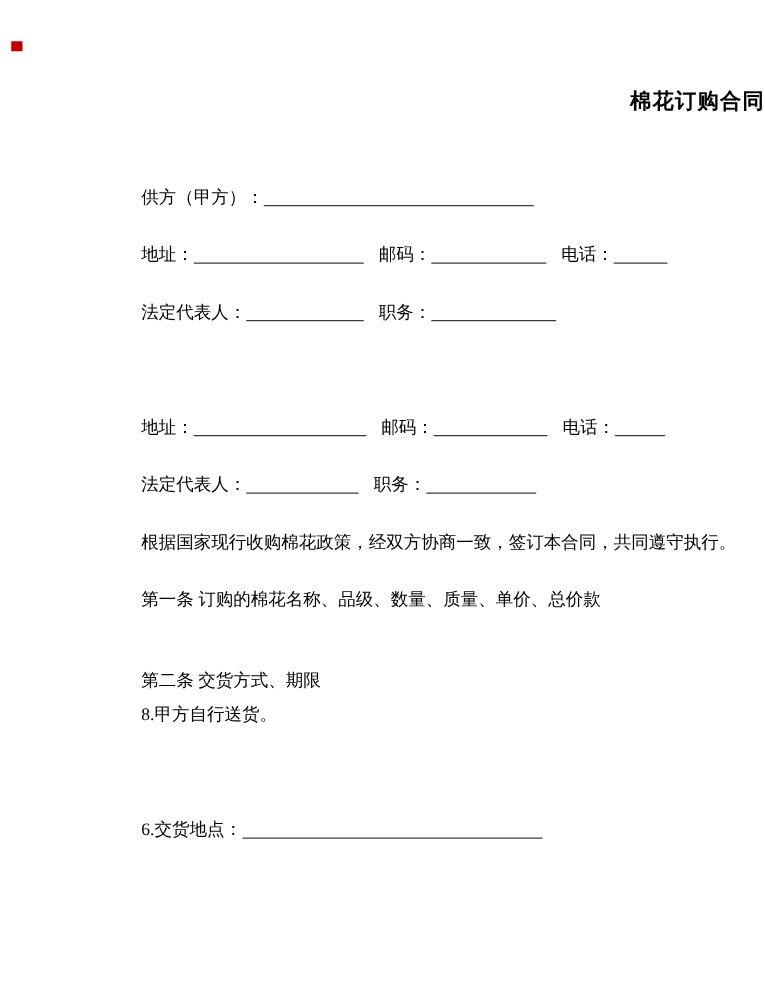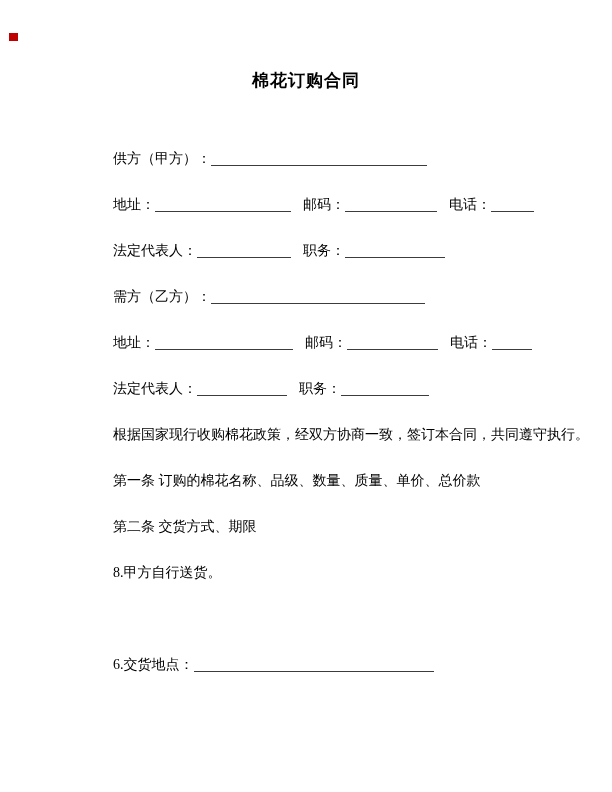--- a/index.html
+++ b/index.html
@@ -23,21 +23,21 @@
     width: 9px;
     height: 8px;
     background: #c00000;
   }
   .doc-title {
     position: absolute;
     top: 69px;
     left: 0;
     width: 100%;
     margin: 0;
-    text-align: center;
+    text-align: right;
     font-size: 17px;
     font-weight: bold;
     letter-spacing: 1px;
   }
   .row {
     position: absolute;
     left: 113px;
     font-size: 14px;
     line-height: 16px;
     white-space: nowrap;
@@ -66,37 +66,34 @@
   </div>
 
   <div class="row" style="top:197px">
     <span>地址：</span><span class="blank" style="width:136px"></span><span class="gap">邮码：</span><span class="blank" style="width:92px"></span><span class="gap">电话：</span><span class="blank" style="width:43px"></span>
   </div>
 
   <div class="row" style="top:243px">
     <span>法定代表人：</span><span class="blank" style="width:94px"></span><span class="gap">职务：</span><span class="blank" style="width:100px"></span>
   </div>
 
-  <div class="row" style="top:289px">
-    <span>需方（乙方）：</span><span class="blank" style="width:214px"></span>
-  </div>
 
   <div class="row" style="top:335px">
     <span>地址：</span><span class="blank" style="width:138px"></span><span class="gap">邮码：</span><span class="blank" style="width:91px"></span><span class="gap">电话：</span><span class="blank" style="width:40px"></span>
   </div>
 
   <div class="row" style="top:381px">
     <span>法定代表人：</span><span class="blank" style="width:90px"></span><span class="gap">职务：</span><span class="blank" style="width:88px"></span>
   </div>
 
   <div class="row" style="top:473px">第一条 订购的棉花名称、品级、数量、质量、单价、总价款</div>
 
   <div class="row" style="top:427px">根据国家现行收购棉花政策，经双方协商一致，签订本合同，共同遵守执行。</div>
 
-  <div class="row" style="top:519px">第二条 交货方式、期限</div>
+  <div class="row" style="top:538px">第二条 交货方式、期限</div>
 
   <div class="row" style="top:565px">8.甲方自行送货。</div>
 
 
   <div class="row" style="top:657px">
     <span>6.交货地点：</span><span class="blank" style="width:240px"></span>
   </div>
 
 </div>
 

